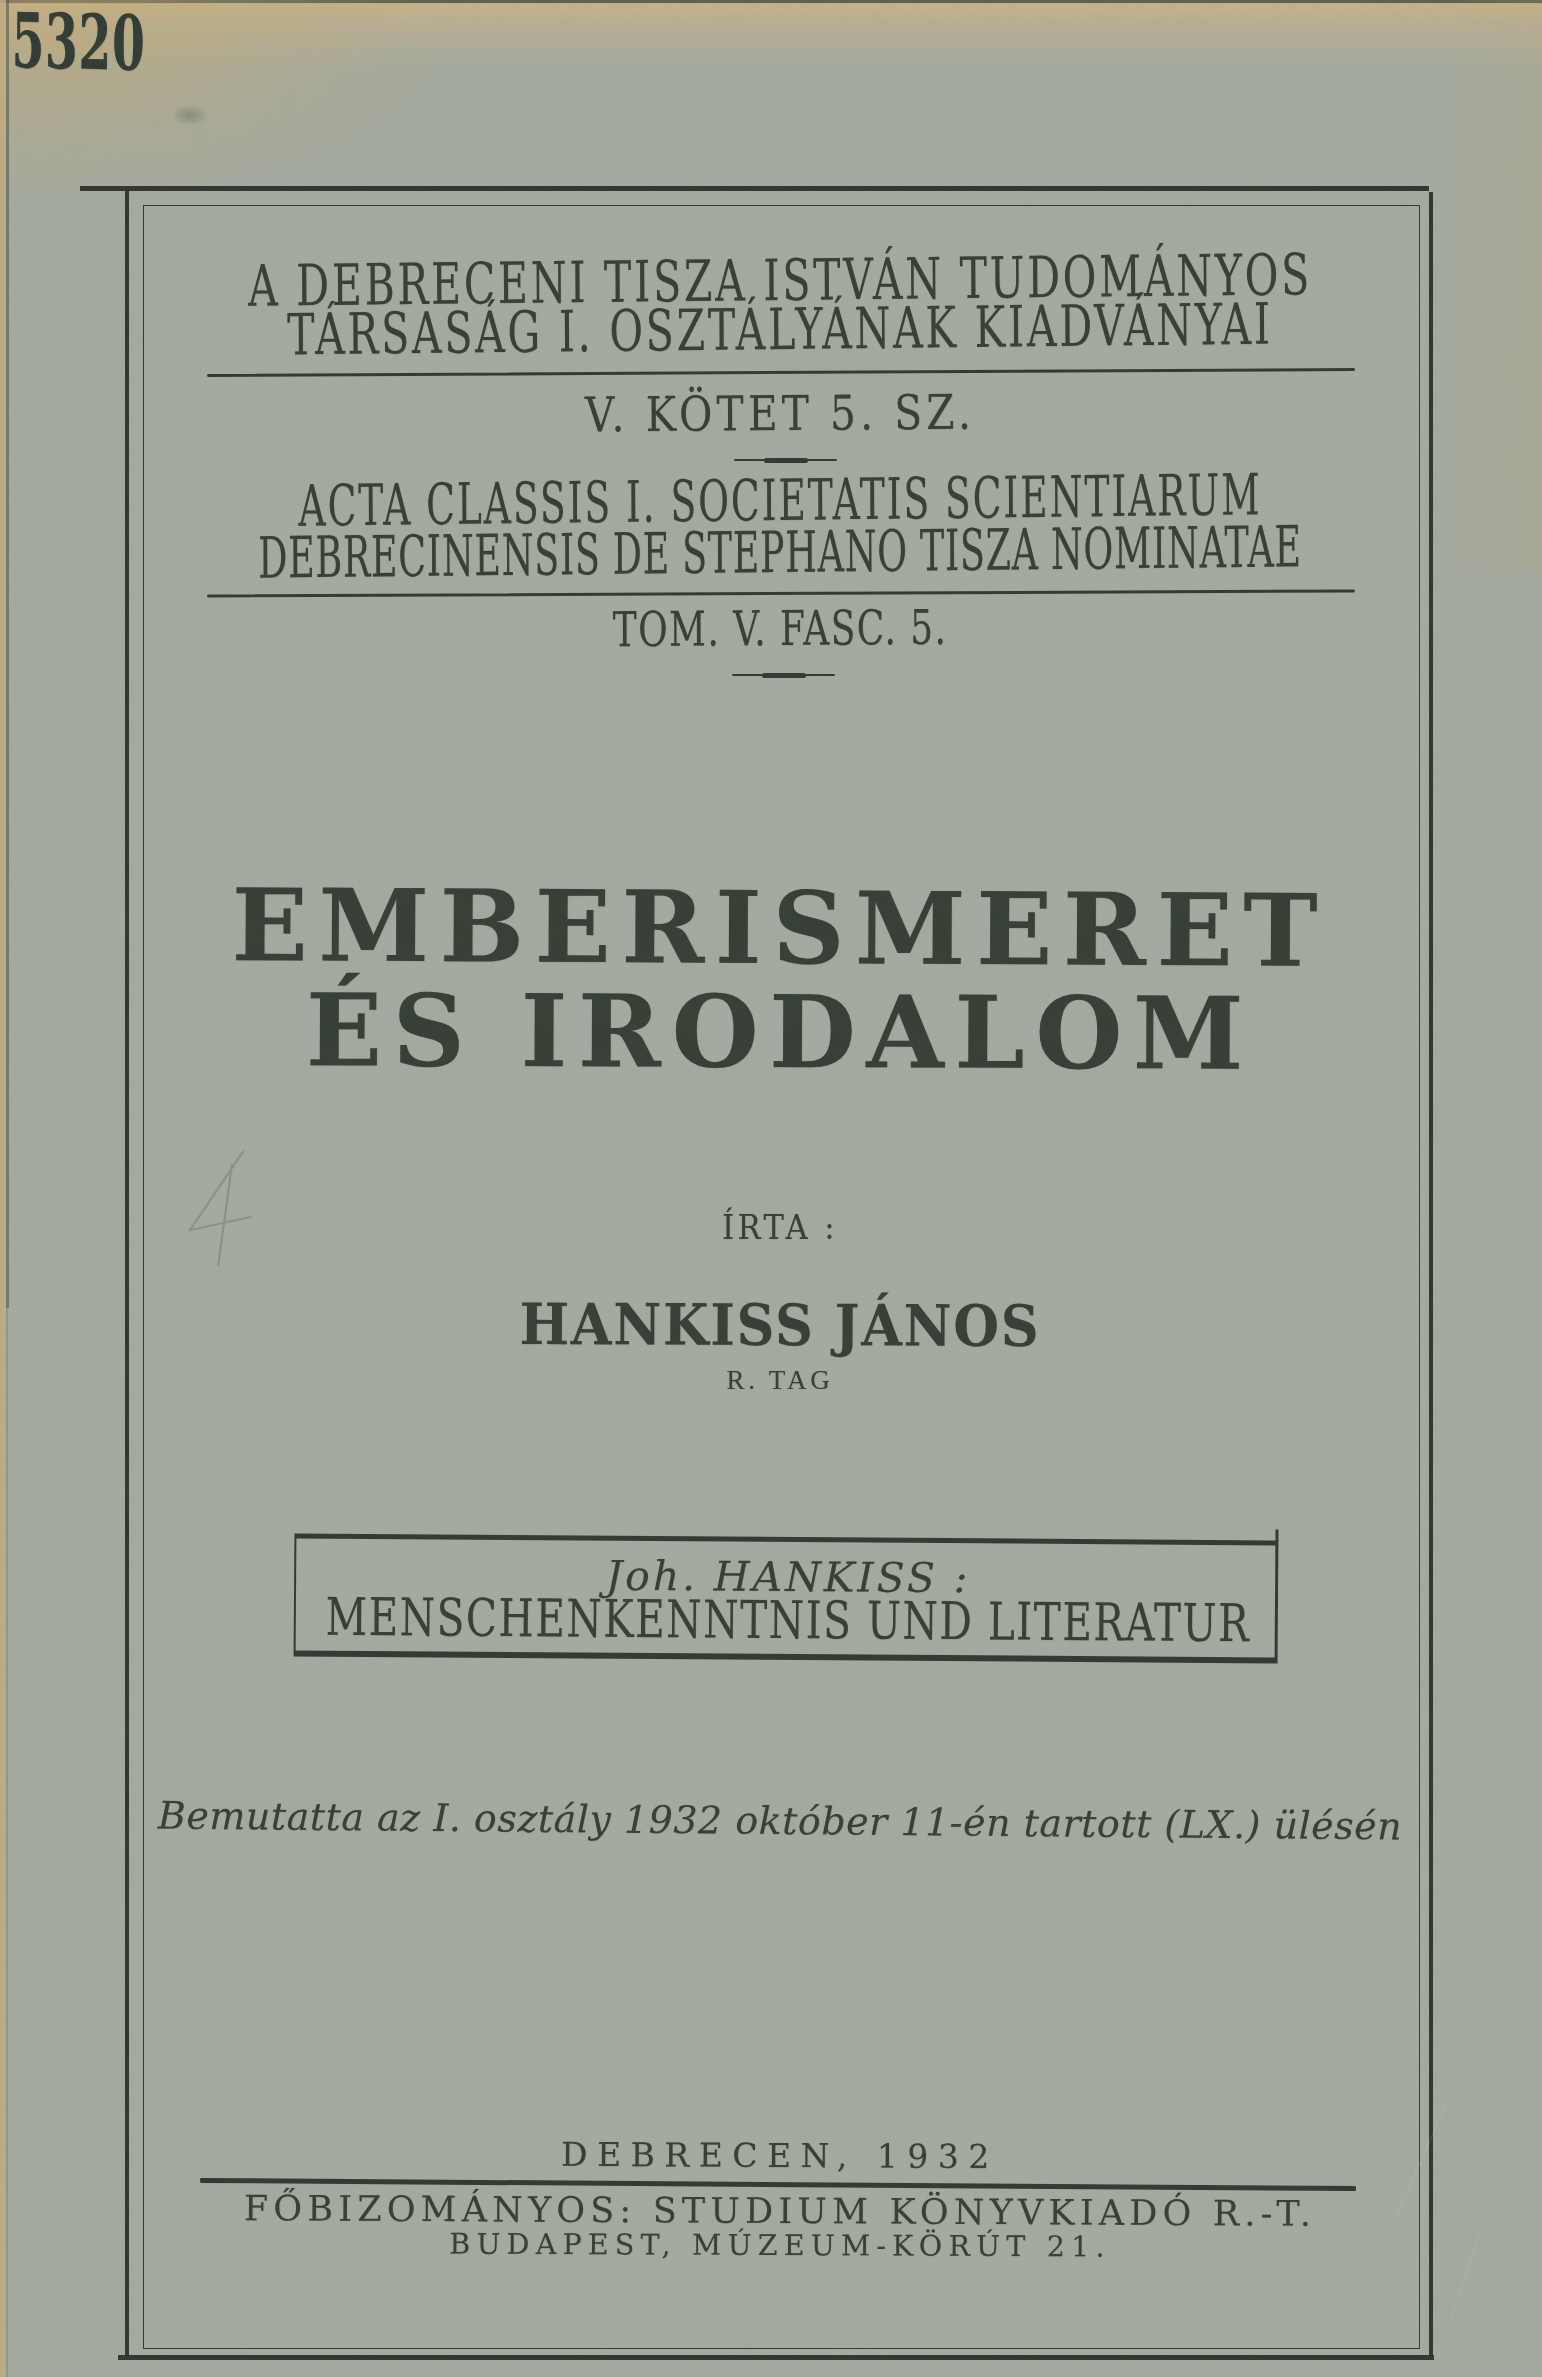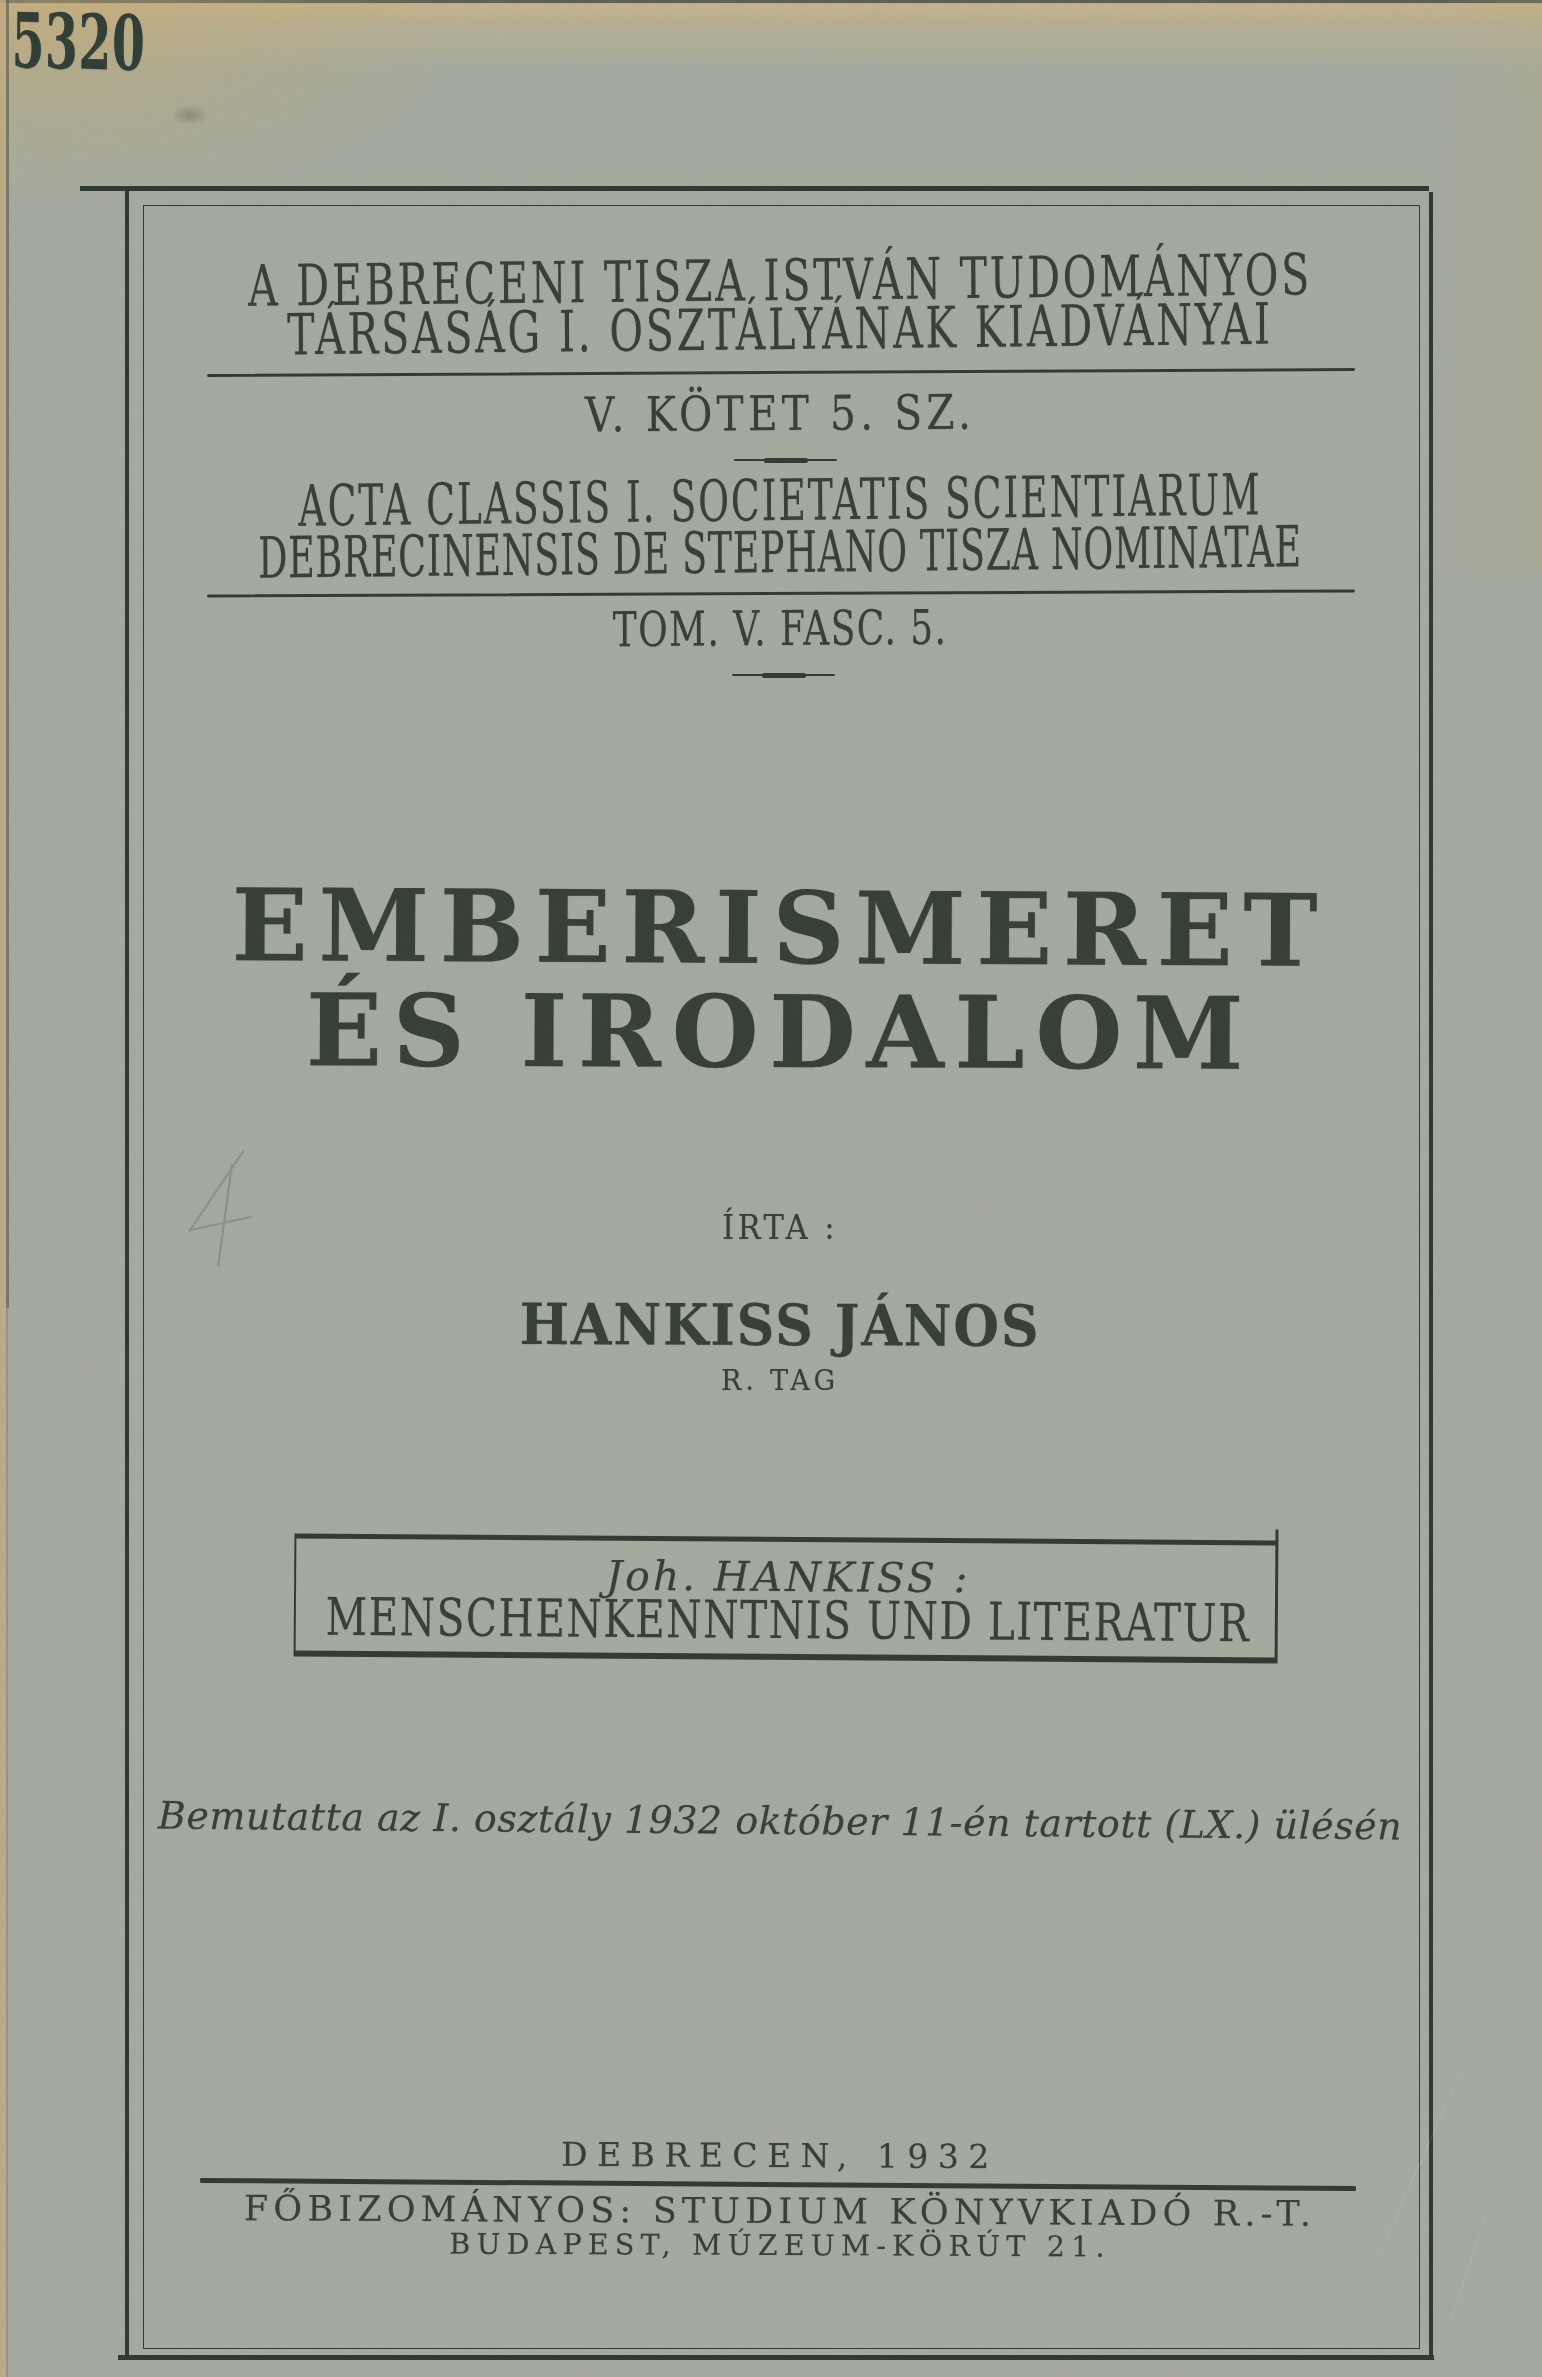--- a/index.html
+++ b/index.html
@@ -87,21 +87,21 @@
   <div class="t" style="top:524px; font-size:57px; letter-spacing:1px; transform:translateX(-50%) scaleX(0.64) rotate(-0.4deg);">DEBRECINENSIS DE STEPHANO TISZA NOMINATAE</div>
   <div class="rule" style="left:207px; top:592px; width:1148px; height:2.9px; transform:rotate(-0.25deg);"></div>
   <div class="t" style="top:604px; font-size:48px; letter-spacing:1.9px; transform:translateX(-50%) scaleX(0.75) rotate(-0.3deg);">TOM. V. FASC. 5.</div>
   <div class="dash" style="left:732px; top:674px;"></div>
 
   <div class="t bold" style="top:878px; font-size:100px; letter-spacing:10.5px; transform:translateX(-50%) rotate(0.3deg);">EMBERISMERET</div>
   <div class="t bold" style="top:982px; font-size:100px; letter-spacing:10.5px; transform:translateX(-50%) rotate(0.2deg);">ÉS IRODALOM</div>
 
   <div class="t" style="top:1210px; font-size:34px; letter-spacing:3.8px; transform:translateX(-50%) scaleX(0.9);">ÍRTA :</div>
   <div class="t bold" style="top:1296px; font-size:57px; letter-spacing:1.9px; transform:translateX(-50%) scaleX(0.92) rotate(0.2deg);">HANKISS JÁNOS</div>
-  <div class="t" style="top:1367px; font-size:27px; letter-spacing:3.8px; transform:translateX(-50%);">R. TAG</div>
+  <div class="t" style="top:1367px; font-size:27px; letter-spacing:3.8px; transform:translateX(-50%);font-family:Liberation Serif, serif;">R. TAG</div>
 
   <div class="gbox">
     <div class="t italic" style="left:492px; top:14.7px; font-size:41px; letter-spacing:2.9px; transform:translateX(-50%);">Joh. HANKISS :</div>
     <div class="t" style="left:492px; top:52px; font-size:52px; letter-spacing:1.9px; transform:translateX(-50%) scaleX(0.78);">MENSCHENKENNTNIS UND LITERATUR</div>
   </div>
 
   <div class="t italic" style="top:1802px; font-size:38px; letter-spacing:0.5px; transform:translateX(-50%) rotate(0.5deg);">Bemutatta az I. osztály 1932 október 11-én tartott (LX.) ülésén</div>
 
   <div class="t" style="top:2139px; font-size:33px; letter-spacing:9.5px; transform:translateX(-50%) rotate(0.3deg);">DEBRECEN, 1932</div>
   <div class="rule" style="left:200px; top:2182px; width:1156px; height:4.8px; transform:rotate(0.4deg);"></div>

